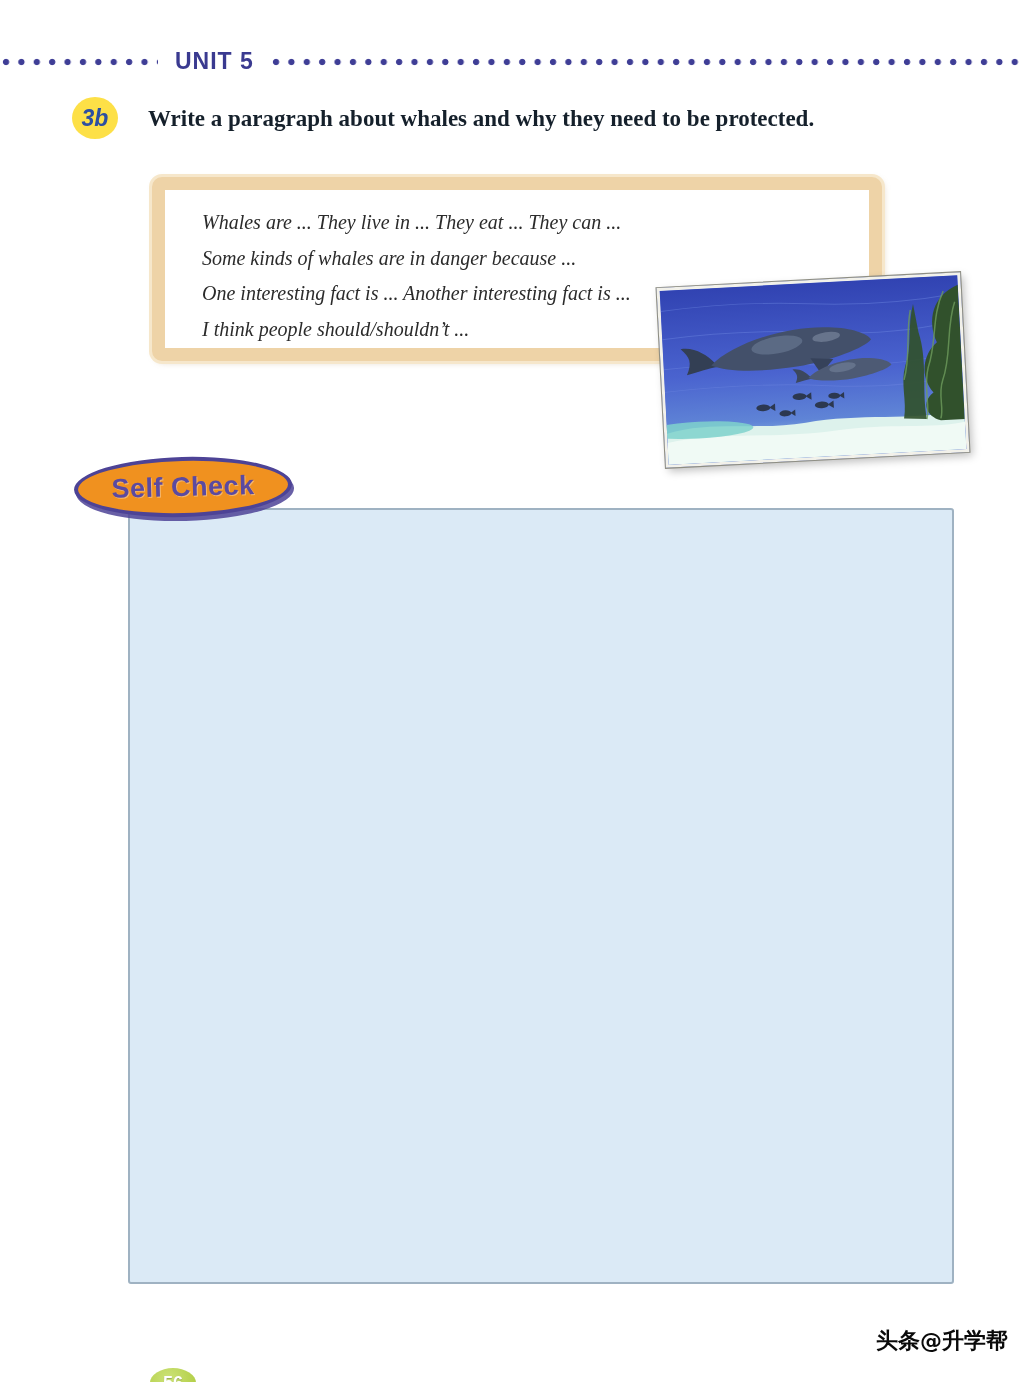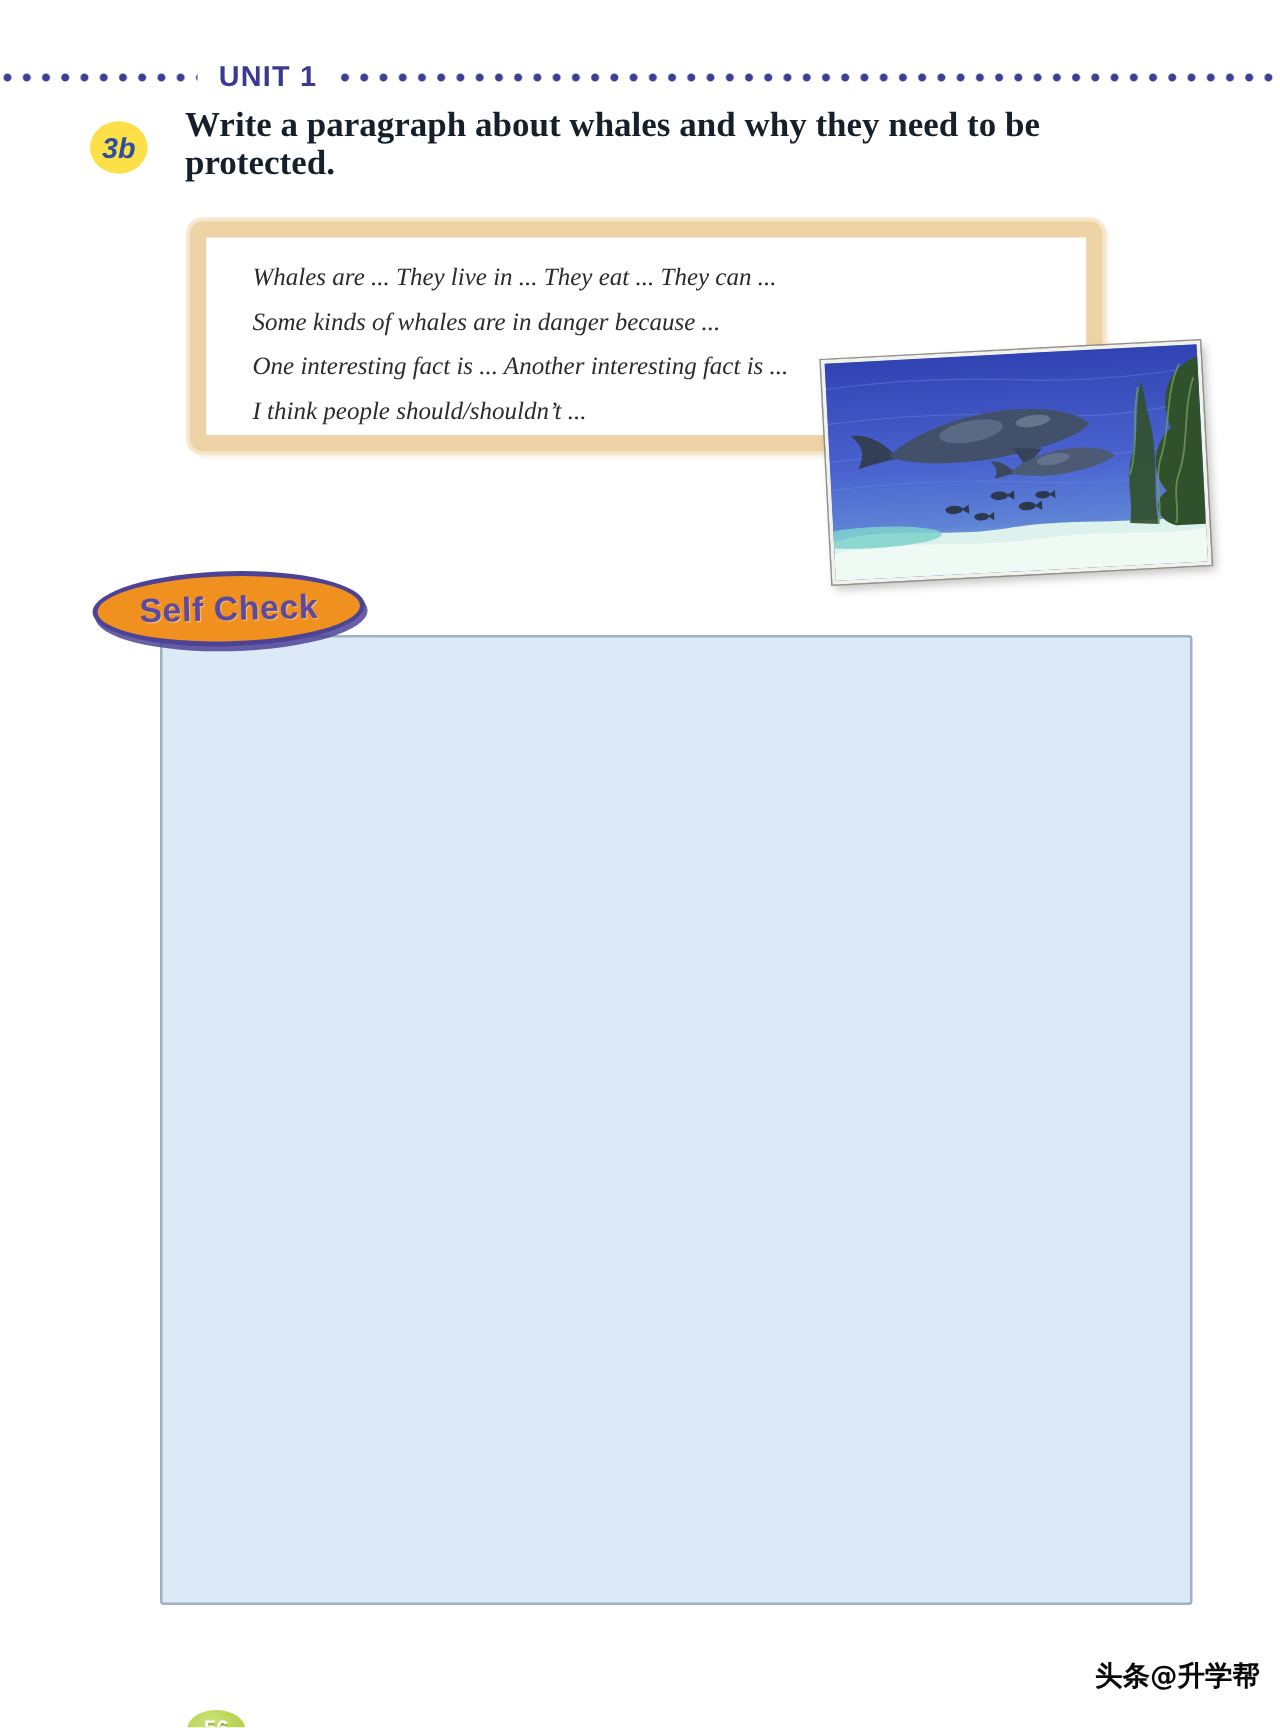--- a/index.html
+++ b/index.html
@@ -31,22 +31,22 @@
   
   .badge-3b {
     position: absolute; left: 72px; top: 97px;
     width: 46px; height: 42px; border-radius: 50%;
     background: #fde047;
     display: flex; align-items: center; justify-content: center;
     font-family: "Liberation Sans", sans-serif;
     font-weight: bold; font-style: italic; font-size: 23px; color: #2d4fa1;
   }
   .instructions {
-    position: absolute; left: 148px; top: 86px; width: 810px;
-    font-weight: bold; font-size: 28px; line-height: 30px; color: #15202b;
+    position: absolute; left: 148px; top: 104px; width: 810px;
+    font-weight: bold; font-size: 23px; line-height: 30px; color: #15202b;
   }
   .prompt-box {
     position: absolute; left: 152px; top: 177px; width: 730px; height: 184px;
     background: #ffffff;
     border: 13px solid #eed3a7;
     border-radius: 10px;
     box-shadow: 0 0 0 3px #f6e7cb, 2px 2px 6px rgba(180,150,100,0.35);
     padding: 15px 12px 0 37px;
   }
   .prompt-line {
@@ -156,21 +156,21 @@
     font-weight: bold; font-size: 22px; color: #0a0a0a;
     text-shadow: -2px -2px 0 #fff, 2px -2px 0 #fff, -2px 2px 0 #fff, 2px 2px 0 #fff, 0 2px 0 #fff, 0 -2px 0 #fff;
   }
 </style>
 </head>
 <body>
 
 <div class="page">
 
   <div class="dots dots-left"></div>
-  <div class="unit-label">UNIT 1</div>
+  <div class="unit-label">UNIT 5</div>
   <div class="dots dots-right"></div>
 
   <div class="badge-3b">3b</div>
   <div class="instructions">
     <div>Write a paragraph about whales and why they need to be protected.</div>
   </div>
 
   <div class="prompt-box">
     <div class="prompt-line">Whales are ...  They live in ...  They eat ...  They can ...</div>
     <div class="prompt-line">Some kinds of whales are in danger because ...</div>

